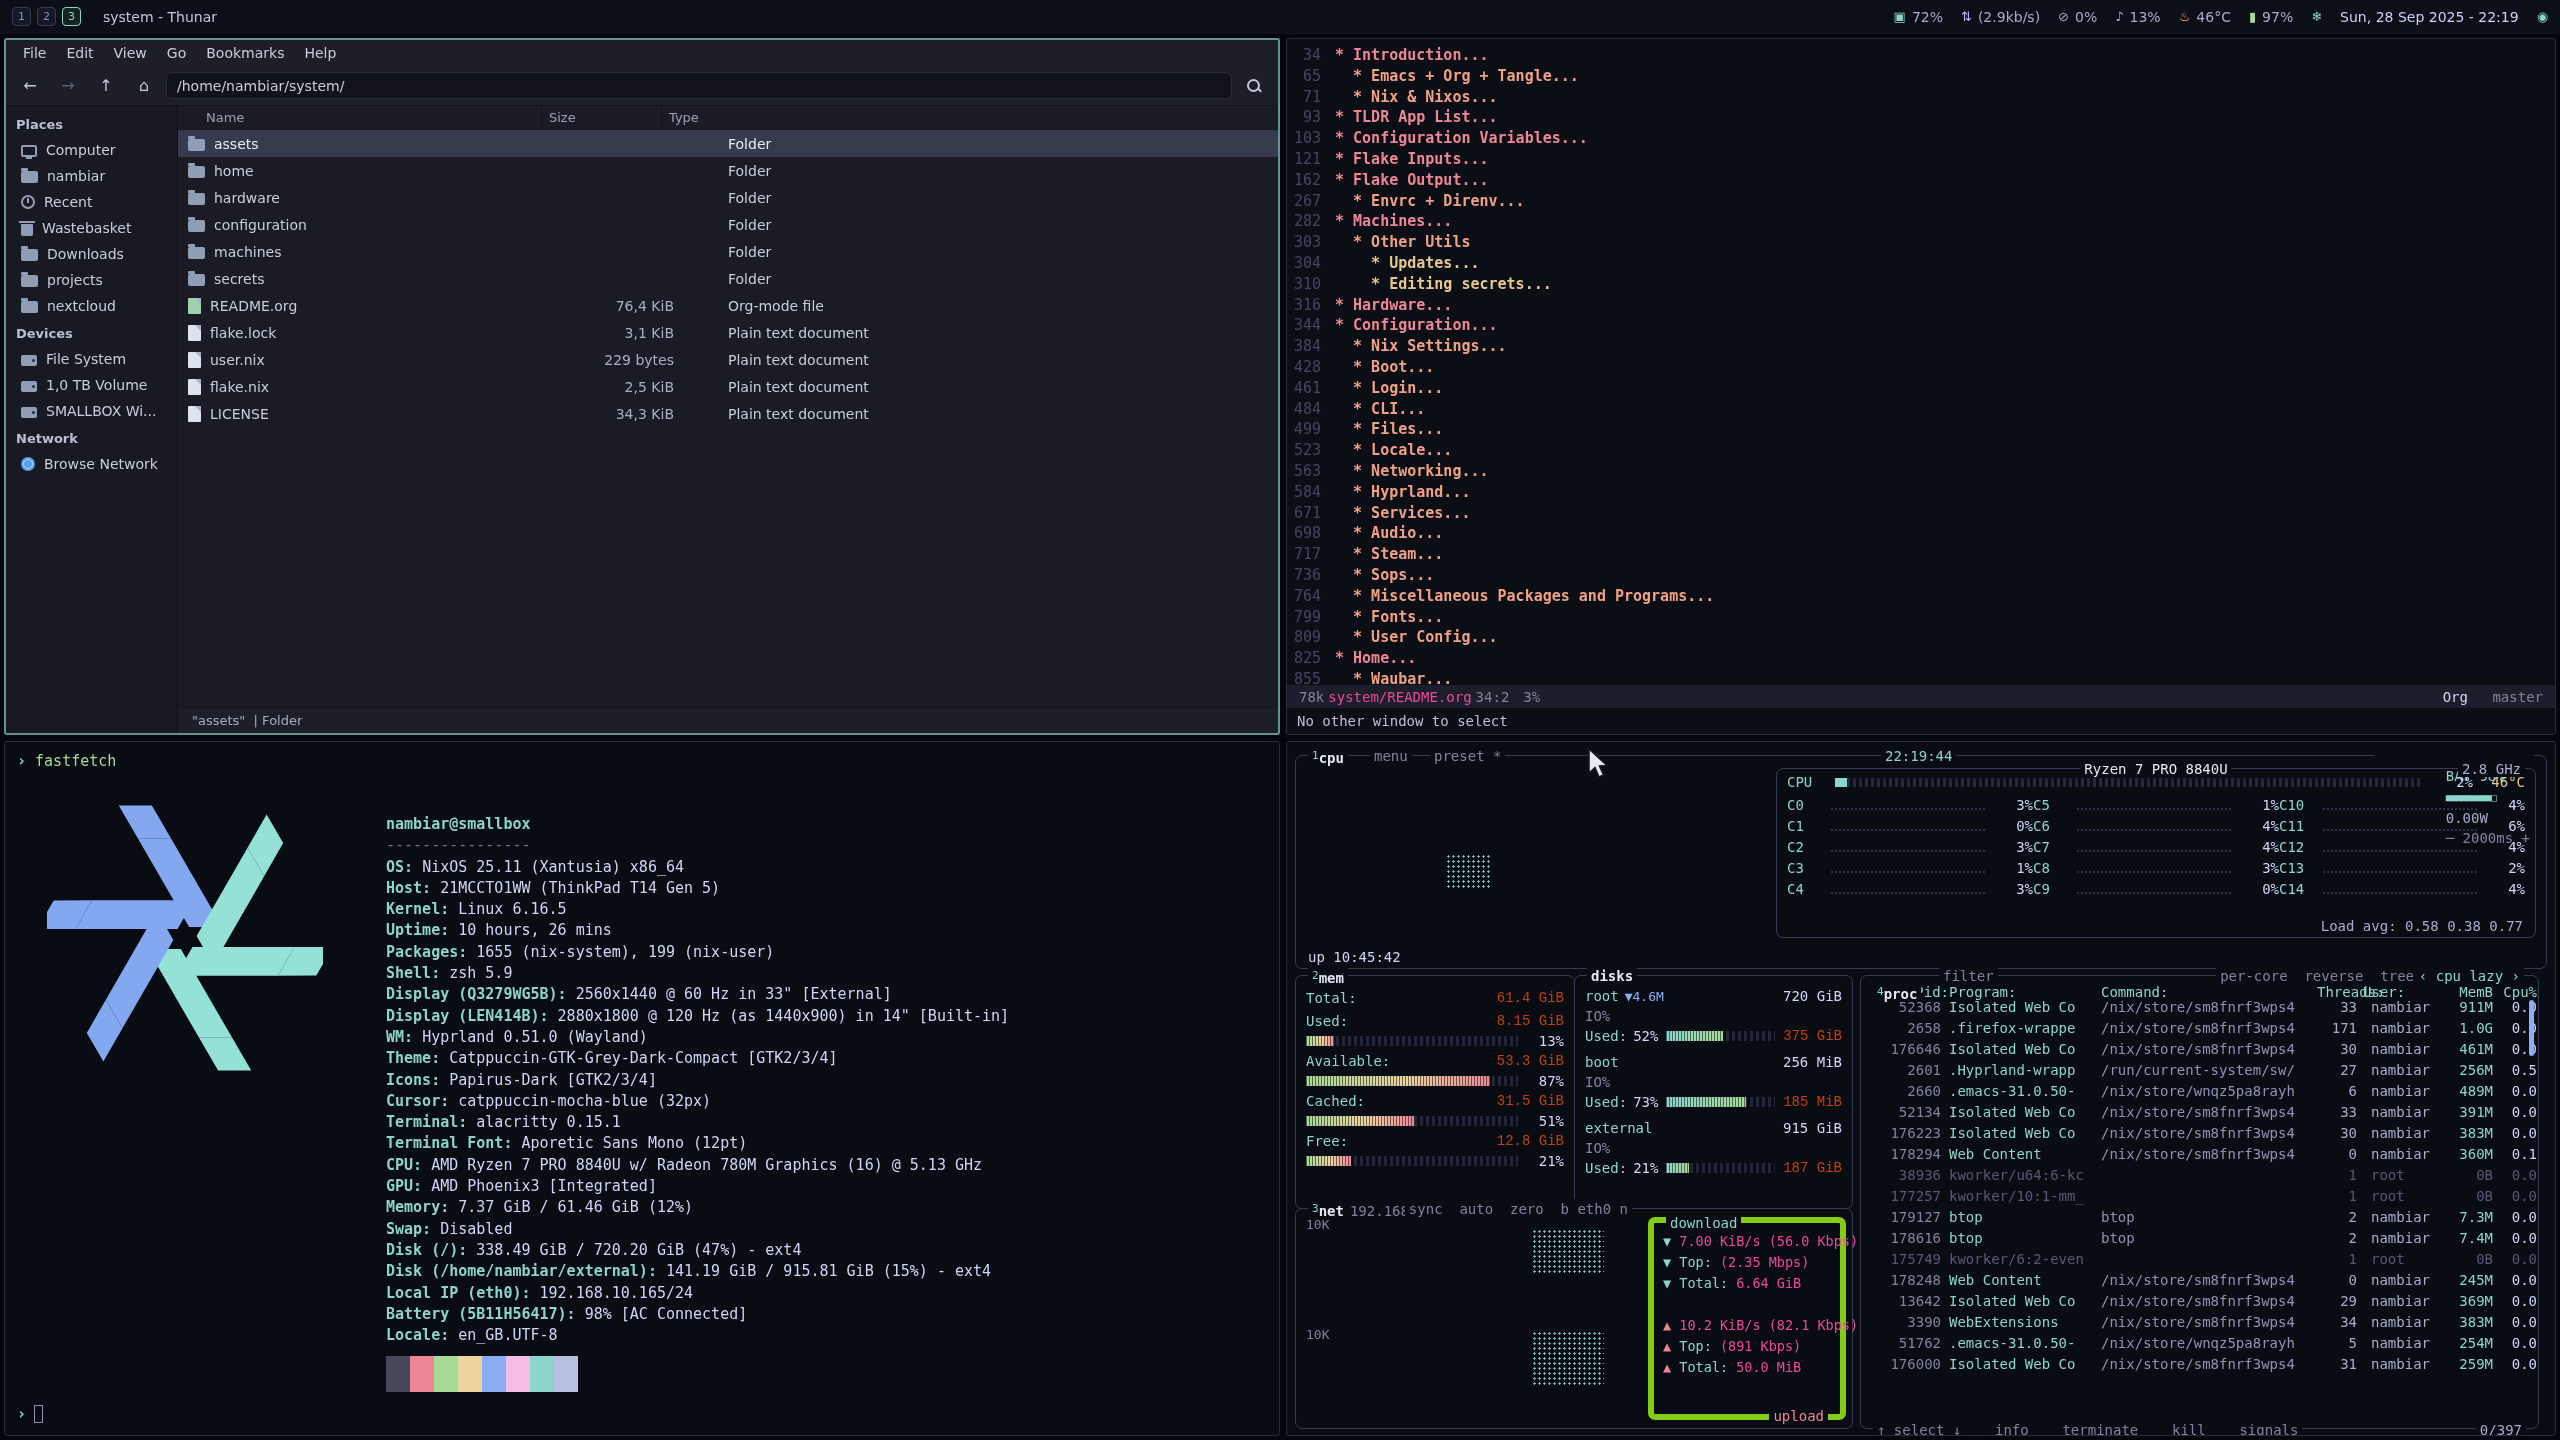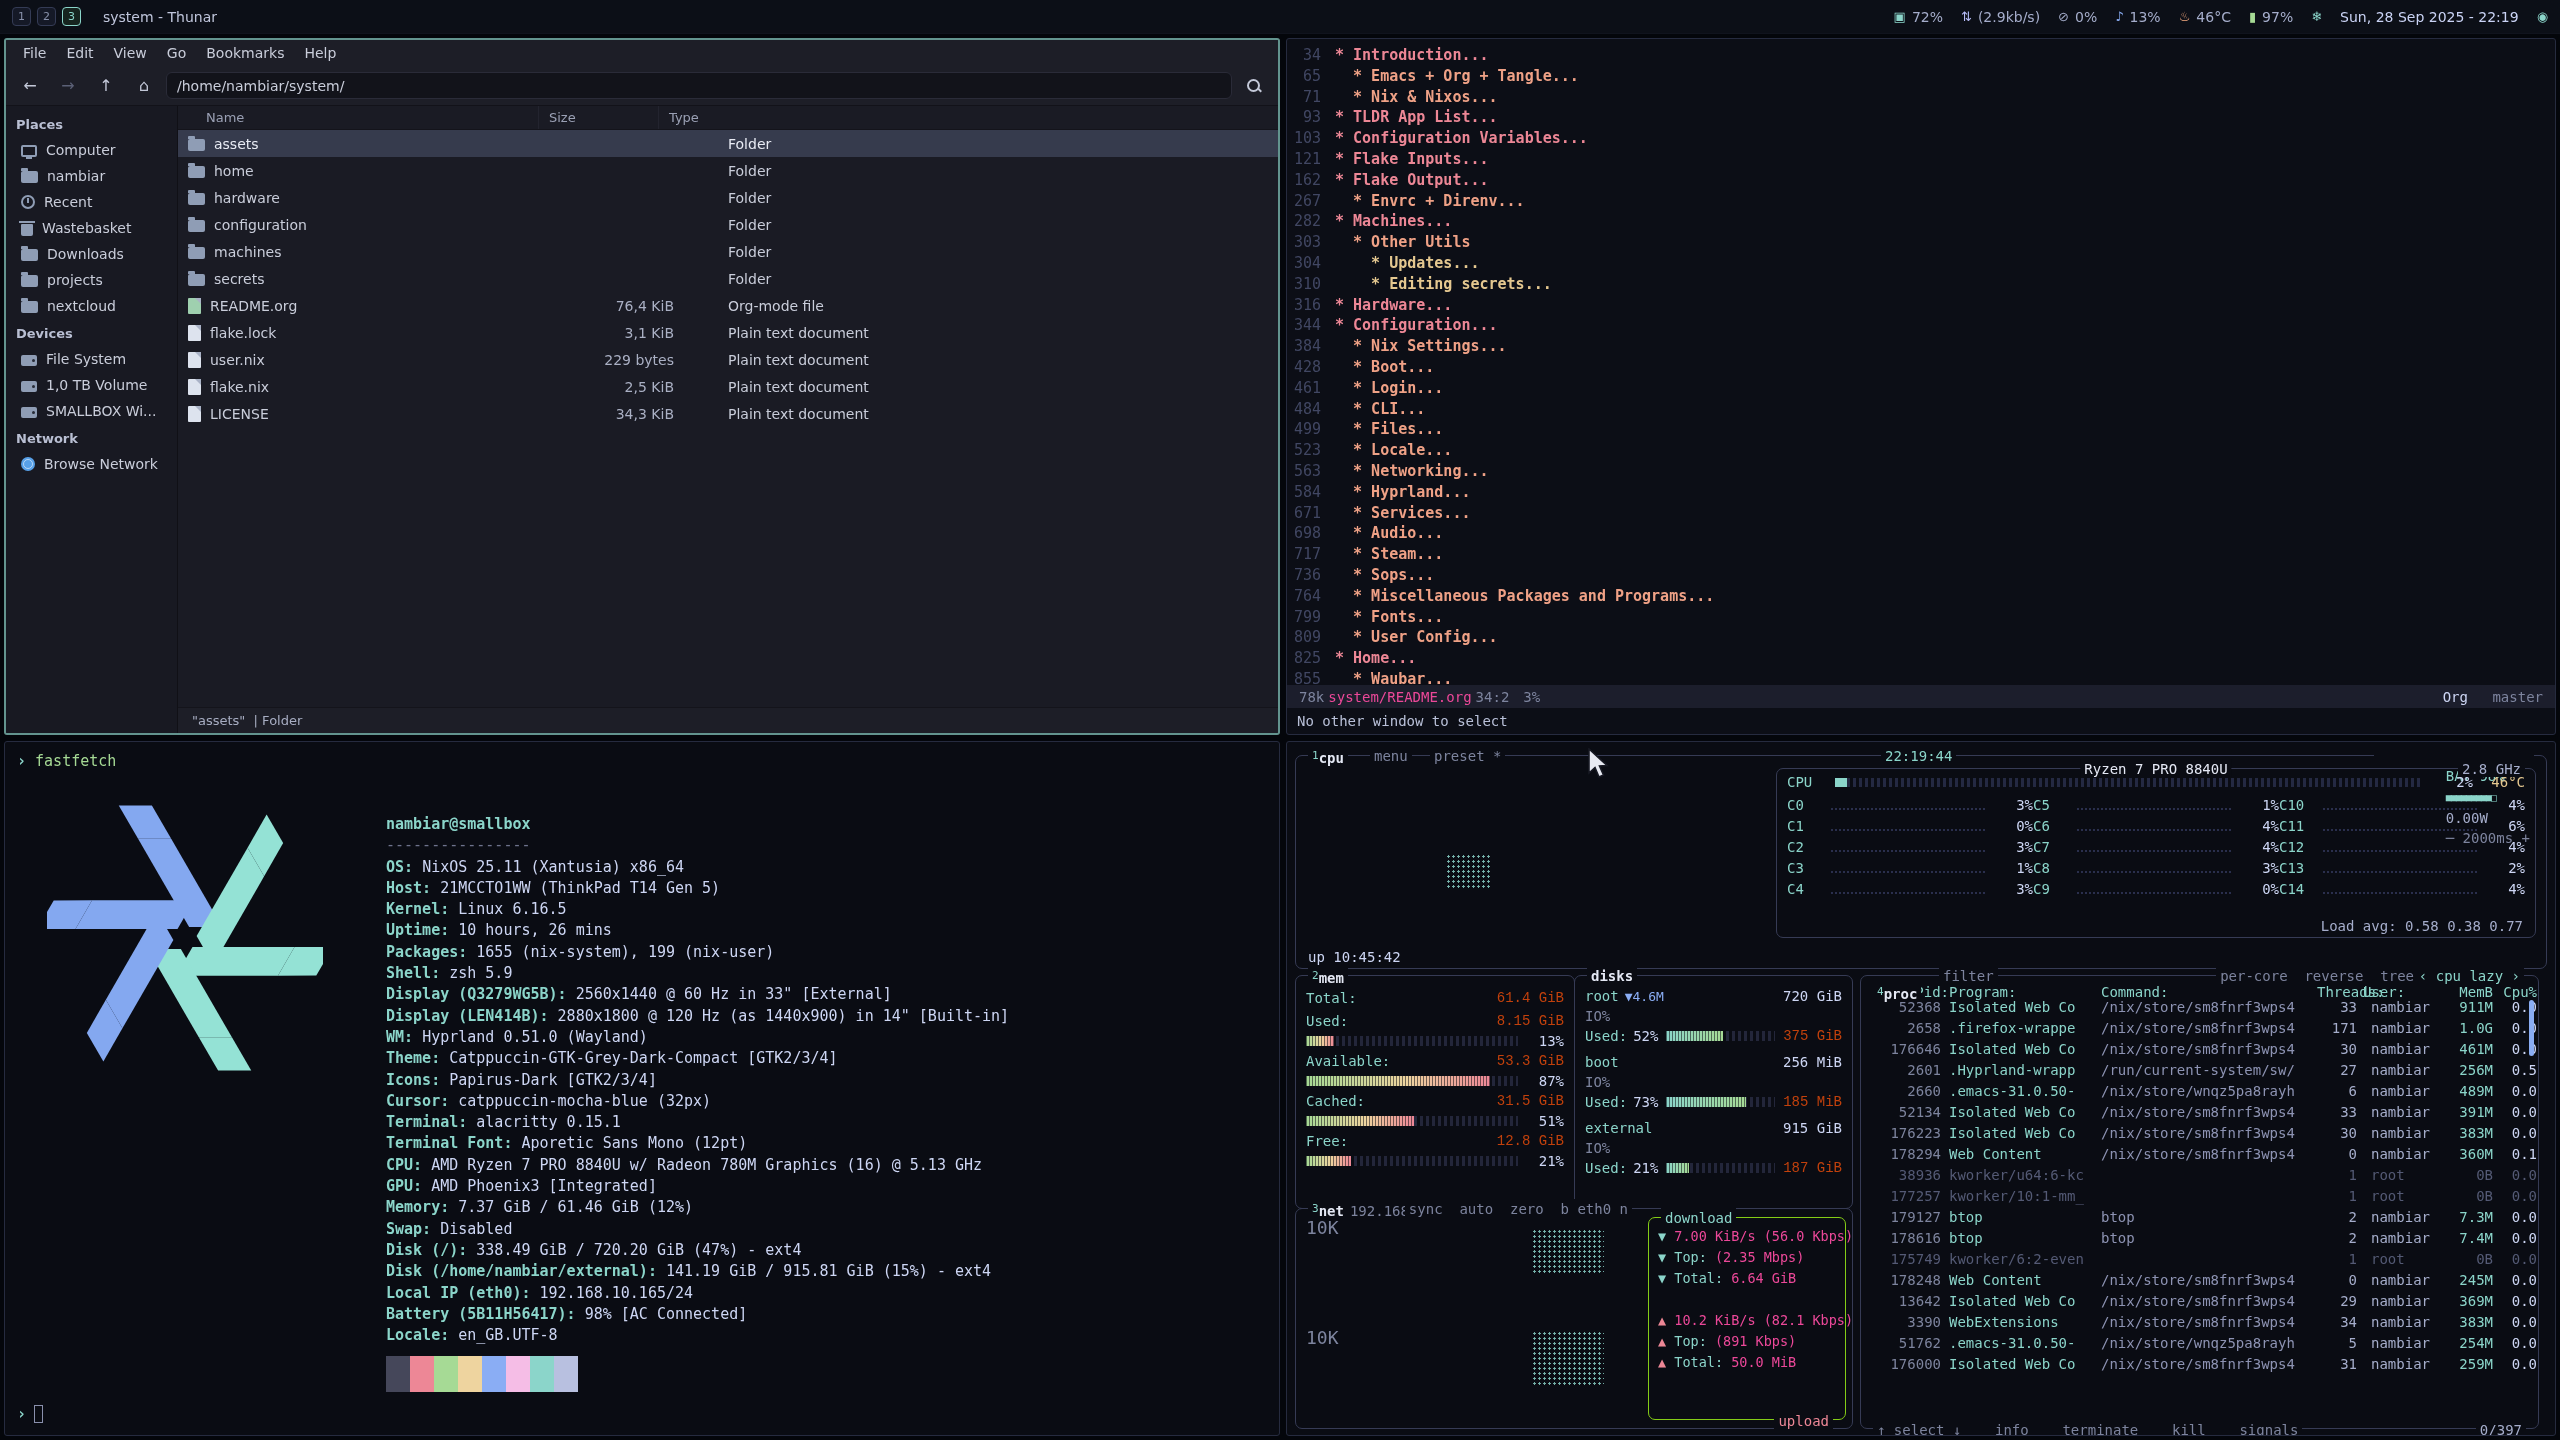--- a/index.html
+++ b/index.html
@@ -170,25 +170,25 @@
   .drow { display:flex; align-items:center; height:20px; padding:0 10px; }
   .dname { color:#8bd5ca; } .dact { color:#8aadf4; margin-left:6px; font-size:13px; }
   .dsp { flex:1; } .dtotal { color:#cdd6f4; }
   .dio { color:#7d849e; }
   .dused { color:#8bd5ca; margin-right:6px; } .dupct { color:#cdd6f4; margin-right:8px; }
   .dtrack { flex:1; height:10px; position:relative; margin-right:8px;
             background:repeating-linear-gradient(90deg,#23263a 0 3px,transparent 3px 6px); }
 
   
   #net-panel { position:absolute; left:352px; top:8px; width:198px; bottom:8px;
-               border:1px solid #84cc16; border-radius:7px; padding-top:8px; }
+               border:6px solid #84cc16; border-radius:7px; padding-top:8px; }
   .nline { height:21px; line-height:21px; padding:0 9px; white-space:pre; font-size:13.5px; }
   .narrow-down { color:#8bd5ca; } .narrow-up { color:#ed8796; }
   .nlabel { color:#8bd5ca; } .nval { color:#ec4899; }
-  .nscale { position:absolute; color:#7d849e; font-size:18px; }
+  .nscale { position:absolute; color:#7d849e; font-size:13px; }
 
   
   .prow, #proc-header { display:grid; grid-template-columns:80px 152px 216px 46px 72px 58px 44px;
         height:21px; line-height:21px; padding:0 8px; }
   #proc-header { color:#8bd5ca; }
   #proc-header .r { text-align:right; }
   .c-pid { text-align:right; color:#7d849e; padding-right:8px; }
   .c-prog { color:#8bd5ca; }
   .c-cmd { color:#8d93b3; }
   .c-thr { text-align:right; color:#a5adcb; padding-right:6px; }

